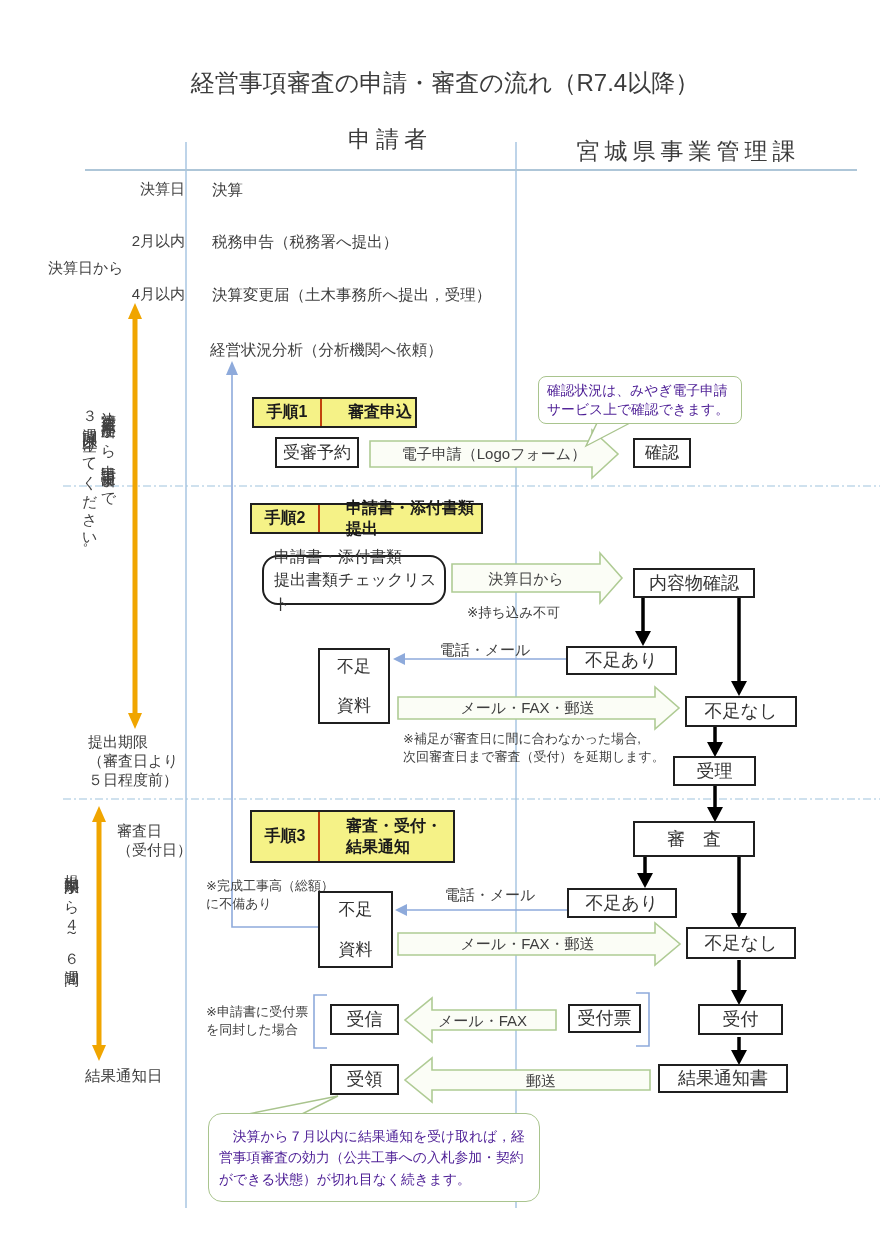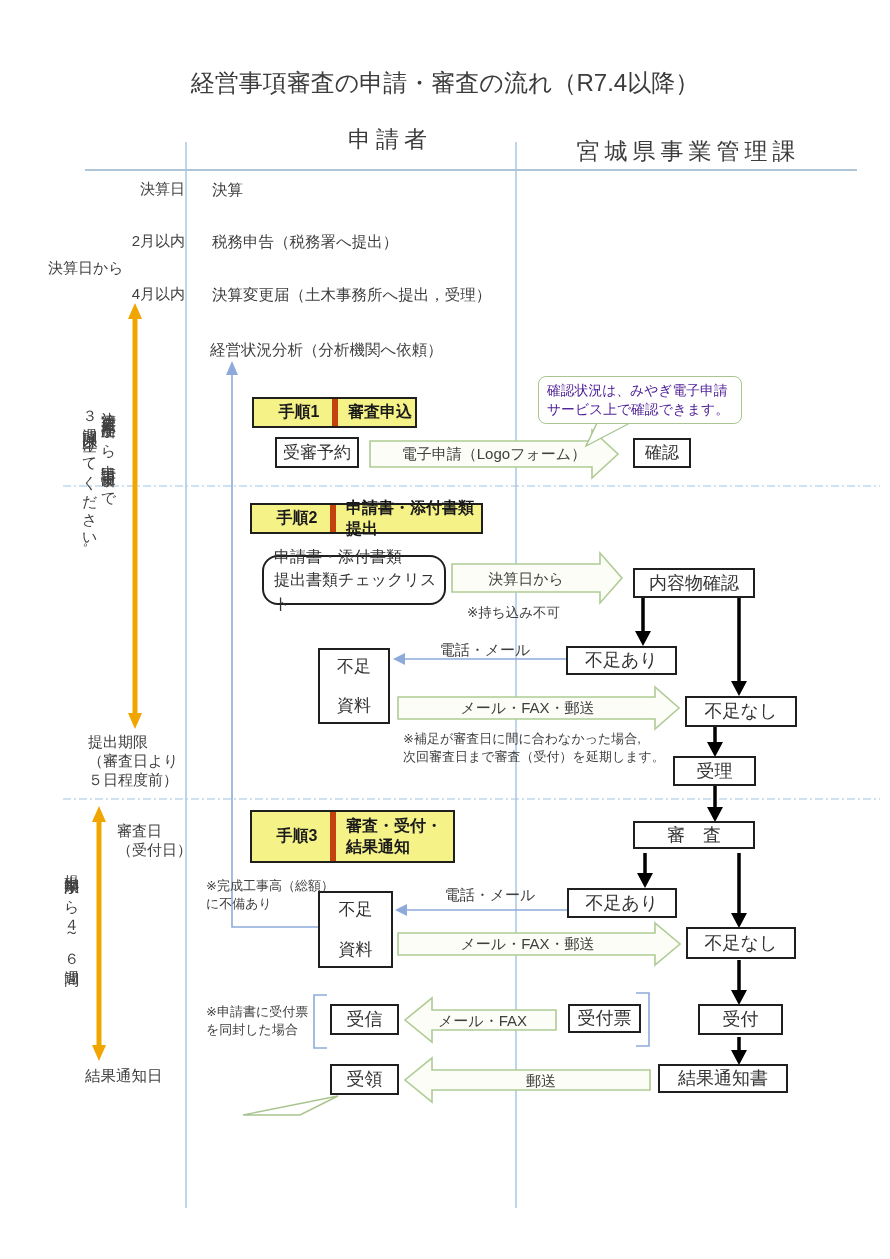--- a/index.html
+++ b/index.html
@@ -8,22 +8,22 @@
   #shapes{position:absolute;left:0;top:0;pointer-events:none;}
   .lbl{position:absolute;color:#3f3f3f;font-size:15px;line-height:1.25;box-sizing:border-box;}
   .pre{white-space:pre-line;}
   .r{text-align:right;}
   .c{text-align:center;}
   .bx{position:absolute;background:#fff;border:2px solid #1f1f1f;display:flex;align-items:center;
       justify-content:center;font-size:18px;color:#333;box-sizing:border-box;line-height:1.15;}
   .bx2{font-size:17px;line-height:2.3;text-align:center;white-space:pre-line;}
   .step{position:absolute;background:#F5F287;border:2px solid #1f1f1f;display:flex;box-sizing:border-box;
         font-weight:bold;color:#1a1a1a;font-size:16px;}
-  .step .c1{width:66px;border-right:6px solid #c2410c;display:flex;align-items:center;justify-content:center;padding-left:12px;}
-  .step .c2{flex:1;display:flex;align-items:center;padding-left:10px;white-space:pre-line;line-height:1.3;}
+  .step .c1{width:66px;border-right:2px solid #c2410c;display:flex;align-items:center;justify-content:center;}
+  .step .c2{flex:1;display:flex;align-items:center;padding-left:10px;white-space:pre-line;line-height:1.3;margin-left:16px;}
   .vtext{position:absolute;writing-mode:vertical-rl;text-orientation:upright;white-space:pre-line;
          font-size:15px;letter-spacing:2px;line-height:1.25;color:#3f3f3f;}
   .bubble{position:absolute;background:#fff;border:1.6px solid #A9C48E;box-sizing:border-box;
           color:#4c1d95;white-space:pre-line;}
   .alabel{position:absolute;font-size:15px;color:#3f3f3f;text-align:center;box-sizing:border-box;}
   .note{position:absolute;font-size:13px;color:#3f3f3f;white-space:pre-line;line-height:1.35;}
   .hdr{position:absolute;font-size:23px;letter-spacing:5px;color:#3c3c3c;text-align:center;}
 </style>
 </head>
 <body>
@@ -150,32 +150,35 @@
   <div class="bx" style="left:685px;top:696px;width:112px;height:31px;">不足なし</div>
   <div class="note" style="left:403px;top:730px;">※補足が審査日に間に合わなかった場合,
 次回審査日まで審査（受付）を延期します。</div>
   <div class="bx" style="left:673px;top:756px;width:83px;height:30px;">受理</div>
 
   <div class="step" style="left:250px;top:810px;width:205px;height:53px;">
     <div class="c1">手順3</div>
     <div class="c2">審査・受付・
 結果通知</div>
   </div>
-  <div class="bx" style="left:633px;top:821px;width:122px;height:28px;">審　査</div>
+  <div class="bx" style="left:633px;top:821px;width:122px;height:36px;">審　査</div>
   <div class="note" style="left:206px;top:877px;">※完成工事高（総額）
 に不備あり</div>
   <div class="bx" style="left:567px;top:888px;width:110px;height:30px;">不足あり</div>
   <div class="alabel" style="left:425px;top:886px;width:130px;">電話・メール</div>
   <div class="bx bx2" style="left:318px;top:891px;width:75px;height:77px;">不足
 資料</div>
   <div class="alabel" style="left:400px;top:935px;width:255px;">メール・FAX・郵送</div>
   <div class="bx" style="left:686px;top:927px;width:110px;height:32px;">不足なし</div>
   <div class="bx" style="left:698px;top:1004px;width:85px;height:31px;">受付</div>
   <div class="note" style="left:206px;top:1003px;">※申請書に受付票
 を同封した場合</div>
   <div class="bx" style="left:330px;top:1004px;width:69px;height:31px;">受信</div>
   <div class="alabel" style="left:410px;top:1012px;width:145px;">メール・FAX</div>
   <div class="bx" style="left:568px;top:1004px;width:73px;height:29px;">受付票</div>
   <div class="bx" style="left:330px;top:1064px;width:69px;height:31px;">受領</div>
   <div class="alabel" style="left:432px;top:1072px;width:218px;">郵送</div>
   <div class="bx" style="left:658px;top:1064px;width:130px;height:29px;">結果通知書</div>
+  <div class="bubble" style="left:208px;top:1113px;width:332px;height:89px;border-radius:14px;font-size:13.8px;padding:12px 10px;line-height:1.55;">　決算から７月以内に結果通知を受け取れば，経
+営事項審査の効力（公共工事への入札参加・契約
+ができる状態）が切れ目なく続きます。</div>
 
 </div>
 
 </body></html>

